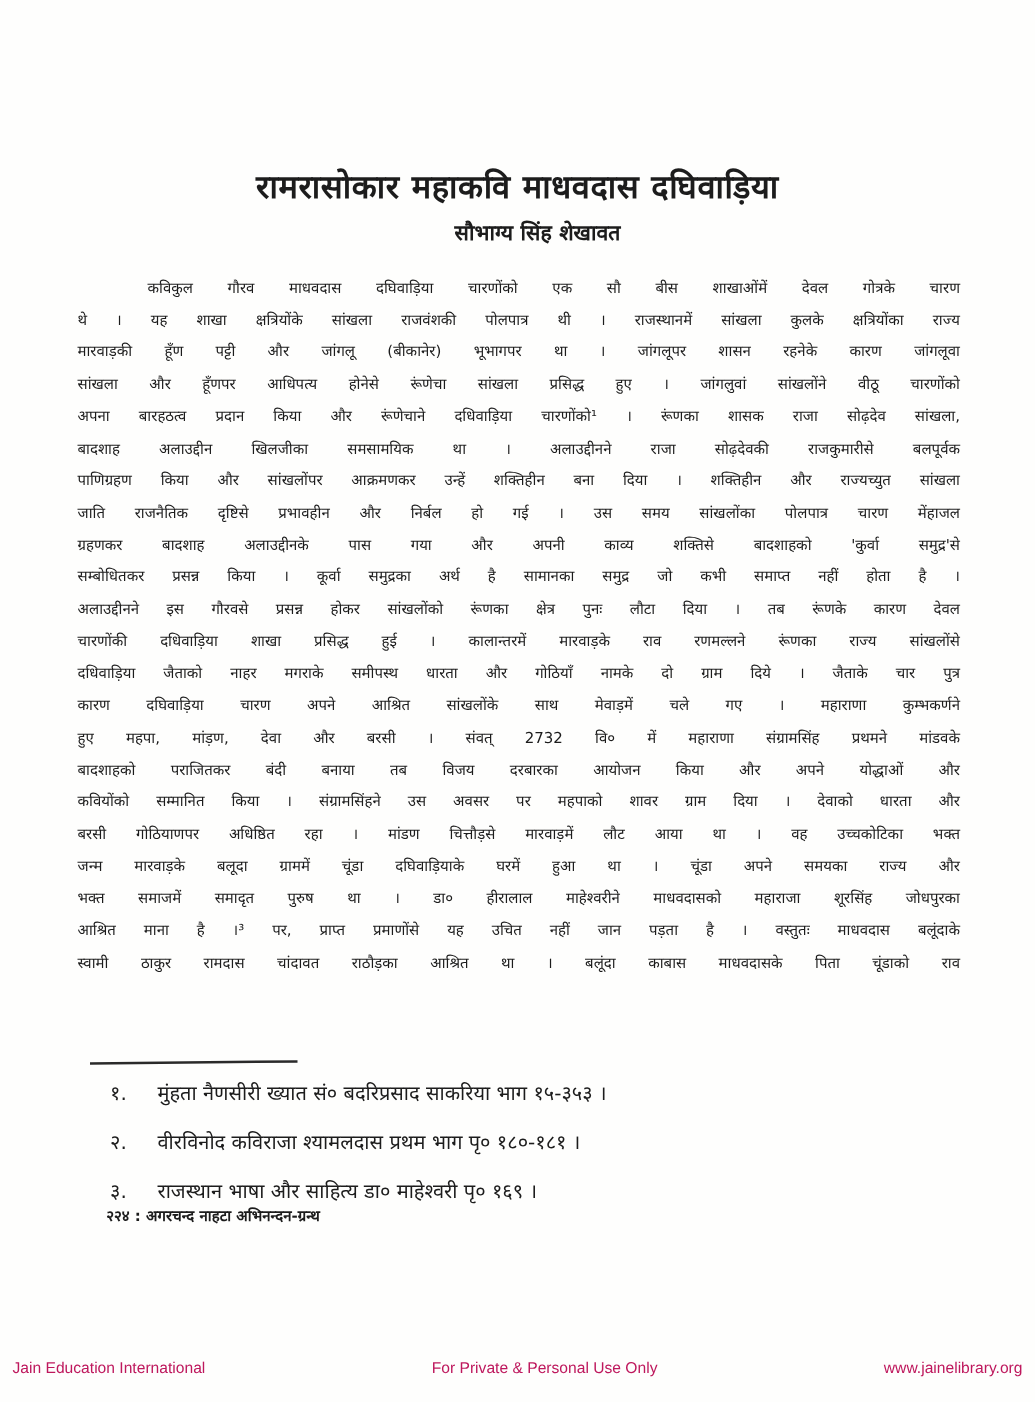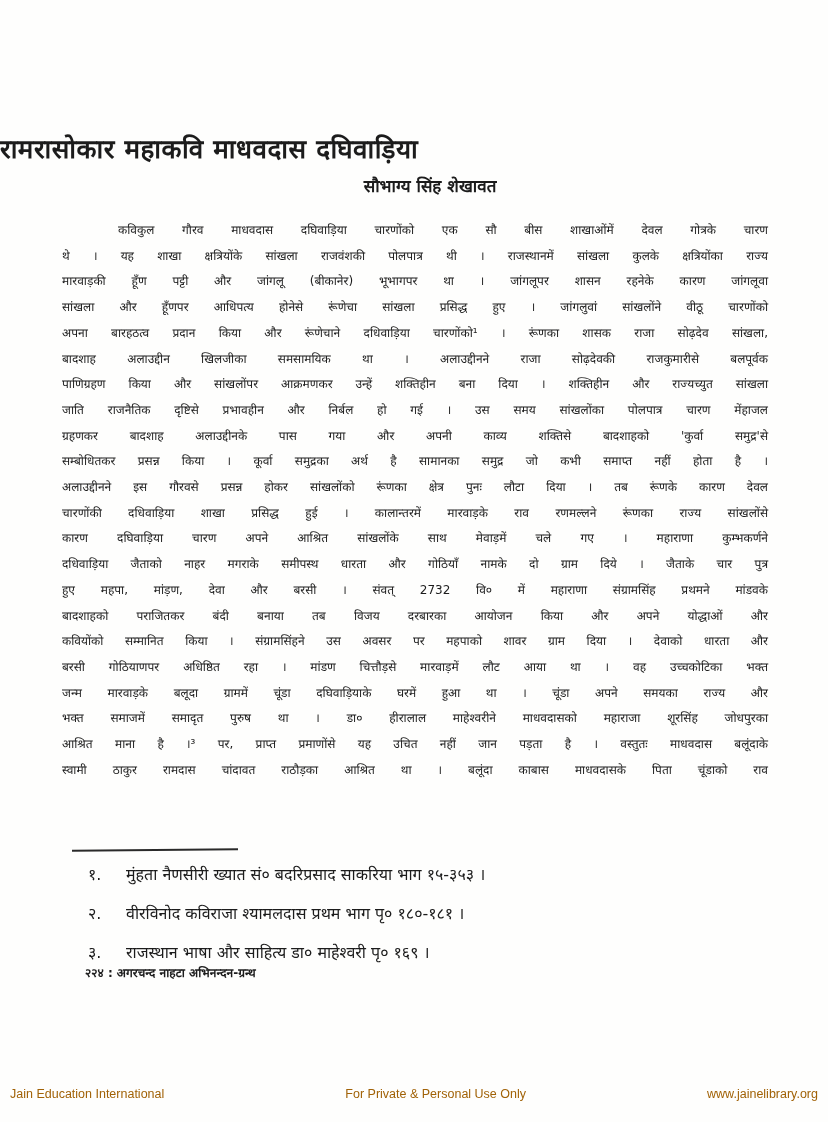--- a/index.html
+++ b/index.html
@@ -6,20 +6,21 @@
   .page {
     position:relative;
     width:828px; height:1122px;
     background:#fefefdff;
     font-family:"DejaVu Sans", sans-serif;
     color:#1c1c1c;
     overflow:hidden;
   }
   .doc-title {
     position:absolute; top:130px; left:0; width:828px;
+    text-align:center;
     font-size:26px; font-weight:700;
     letter-spacing:0.5px;
     margin:0;
   }
   .doc-subtitle {
     position:absolute; top:174px; left:16px; width:828px;
     text-align:center;
     font-size:17px; font-weight:700;
     margin:0;
   }
@@ -54,21 +55,21 @@
   .fn-text { flex:1 1 auto; }
   .page-footer {
     position:absolute; top:964px; left:85px;
     font-size:12px; font-weight:600;
   }
   .bottom-bar {
     position:absolute; top:1087px; left:10px; width:808px;
     display:flex; justify-content:space-between; align-items:baseline;
     font-family:"Liberation Sans", sans-serif;
     font-size:12.5px;
-    color:#a16207;
+    color:#be185d;
   }
 </style>
 </head>
 <body>
 
 <div class="page">
 
   <h1 class="doc-title">रामरासोकार महाकवि माधवदास दघिवाड़िया</h1>
 
   <h2 class="doc-subtitle">सौभाग्य सिंह शेखावत</h2>
@@ -79,22 +80,22 @@
       <div class="bline">मारवाड़की हूँण पट्टी और  जांगलू (बीकानेर)  भूभागपर था ।  जांगलूपर शासन  रहनेके  कारण जांगलूवा</div>
       <div class="bline">सांखला और हूँणपर आधिपत्य होनेसे  रूंणेचा  सांखला  प्रसिद्ध हुए ।  जांगलुवां सांखलोंने  वीठू चारणोंको</div>
       <div class="bline">अपना बारहठत्व प्रदान किया और रूंणेचाने दधिवाड़िया चारणोंको¹ । रूंणका शासक राजा सोढ़देव सांखला,</div>
       <div class="bline">बादशाह अलाउद्दीन खिलजीका  समसामयिक  था ।  अलाउद्दीनने राजा  सोढ़देवकी  राजकुमारीसे  बलपूर्वक</div>
       <div class="bline">पाणिग्रहण किया और सांखलोंपर आक्रमणकर उन्हें शक्तिहीन बना दिया ।  शक्तिहीन और राज्यच्युत सांखला</div>
       <div class="bline">जाति  राजनैतिक दृष्टिसे  प्रभावहीन और  निर्बल हो  गई ।   उस  समय  सांखलोंका  पोलपात्र चारण  मेंहाजल</div>
       <div class="bline">ग्रहणकर  बादशाह  अलाउद्दीनके  पास  गया  और   अपनी  काव्य   शक्तिसे  बादशाहको  'कुर्वा समुद्र'से</div>
       <div class="bline">सम्बोधितकर  प्रसन्न  किया ।  कूर्वा  समुद्रका  अर्थ  है  सामानका  समुद्र  जो  कभी  समाप्त  नहीं  होता  है ।</div>
       <div class="bline">अलाउद्दीनने इस गौरवसे प्रसन्न होकर सांखलोंको रूंणका क्षेत्र  पुनः  लौटा दिया ।  तब रूंणके कारण देवल</div>
       <div class="bline">चारणोंकी दधिवाड़िया शाखा  प्रसिद्ध हुई ।   कालान्तरमें मारवाड़के राव  रणमल्लने रूंणका राज्य सांखलोंसे</div>
+      <div class="bline">दधिवाड़िया जैताको नाहर मगराके समीपस्थ धारता  और गोठियाँ  नामके दो ग्राम दिये ।  जैताके चार पुत्र</div>
       <div class="bline">कारण  दघिवाड़िया  चारण  अपने  आश्रित  सांखलोंके  साथ  मेवाड़में  चले  गए ।   महाराणा  कुम्भकर्णने</div>
-      <div class="bline">दधिवाड़िया जैताको नाहर मगराके समीपस्थ धारता  और गोठियाँ  नामके दो ग्राम दिये ।  जैताके चार पुत्र</div>
       <div class="bline">हुए महपा,  मांड़ण, देवा  और बरसी ।  संवत्  2732  वि०  में  महाराणा  संग्रामसिंह  प्रथमने  मांडवके</div>
       <div class="bline">बादशाहको  पराजितकर  बंदी  बनाया  तब  विजय  दरबारका  आयोजन  किया  और  अपने योद्धाओं  और</div>
       <div class="bline">कवियोंको सम्मानित किया । संग्रामसिंहने उस अवसर पर  महपाको शावर ग्राम दिया ।   देवाको धारता और</div>
       <div class="bline">बरसी गोठियाणपर अधिष्ठित रहा ।   मांडण  चित्तौड़से मारवाड़में   लौट आया था ।   वह उच्चकोटिका भक्त</div>
       <div class="bline">जन्म मारवाड़के  बलूदा  ग्राममें  चूंडा  दघिवाड़ियाके  घरमें  हुआ  था ।   चूंडा  अपने  समयका  राज्य  और</div>
       <div class="bline">भक्त समाजमें  समादृत  पुरुष  था ।   डा०  हीरालाल  माहेश्वरीने  माधवदासको  महाराजा शूरसिंह जोधपुरका</div>
       <div class="bline">आश्रित माना  है ।³ पर, प्राप्त  प्रमाणोंसे  यह  उचित  नहीं  जान  पड़ता  है ।  वस्तुतः  माधवदास  बलूंदाके</div>
       <div class="bline">स्वामी ठाकुर  रामदास  चांदावत  राठौड़का  आश्रित  था ।   बलूंदा  काबास   माधवदासके  पिता  चूंडाको  राव</div>
     </div>
 

